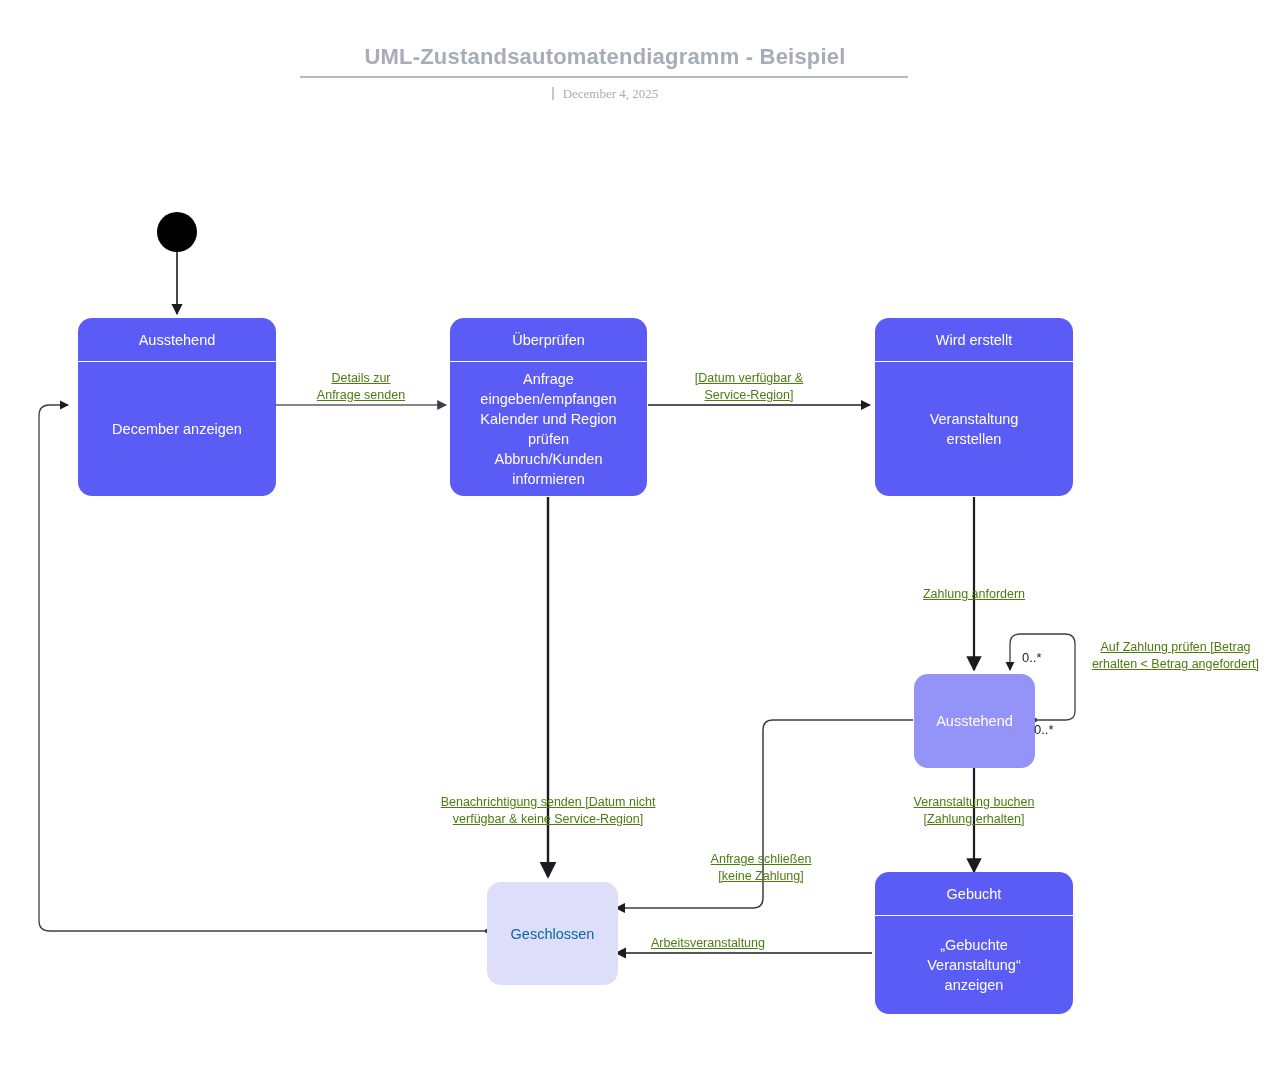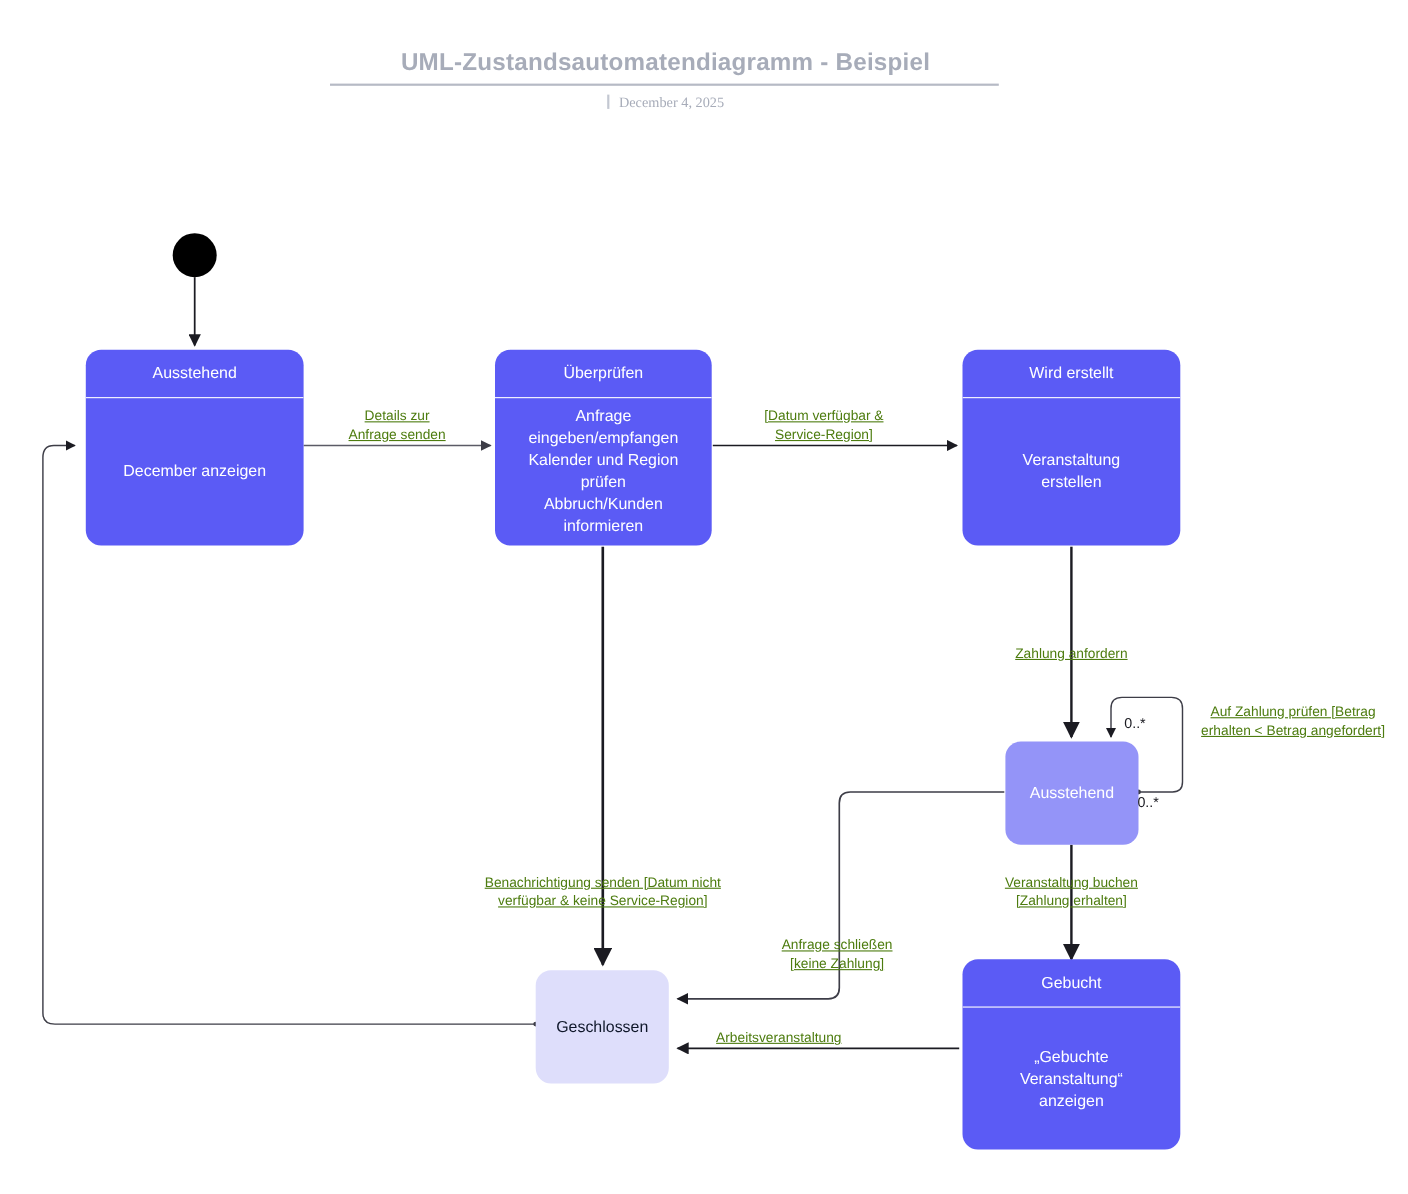--- a/index.html
+++ b/index.html
@@ -206,28 +206,28 @@
     <div class="state-body">Anfrage
 eingeben/empfangen
 Kalender und Region
 prüfen
 Abbruch/Kunden
 informieren</div>
   </div>
 
   <div class="simple-state" style="left:914px; top:674px; width:121px; height:94px; background:#9494F8; color:#ffffff;">Ausstehend</div>
 
-  <div class="state" style="left:875px; top:872px; width:198px; height:173px; background:#5B5BF5;">
+  <div class="state" style="left:875px; top:872px; width:198px; height:142px; background:#5B5BF5;">
     <div class="state-title">Gebucht</div>
     <div class="state-body">„Gebuchte
 Veranstaltung“
 anzeigen</div>
   </div>
 
-  <div class="simple-state" style="left:487px; top:882px; width:121px; height:103px; background:#DEDEFB; color:#0f172a;">Geschlossen</div>
+  <div class="simple-state" style="left:487px; top:882px; width:131px; height:103px; background:#DEDEFB; color:#0369a1;">Geschlossen</div>
 
   <div class="edge-label" style="left:291px; top:370px; width:140px;">Details zur
 Anfrage senden</div>
 
   <div class="edge-label" style="left:669px; top:370px; width:160px;">[Datum verfügbar &amp;
 Service-Region]</div>
 
   <div class="edge-label" style="left:398px; top:794px; width:300px;">Benachrichtigung senden [Datum nicht
 verfügbar &amp; keine Service-Region]</div>
 

